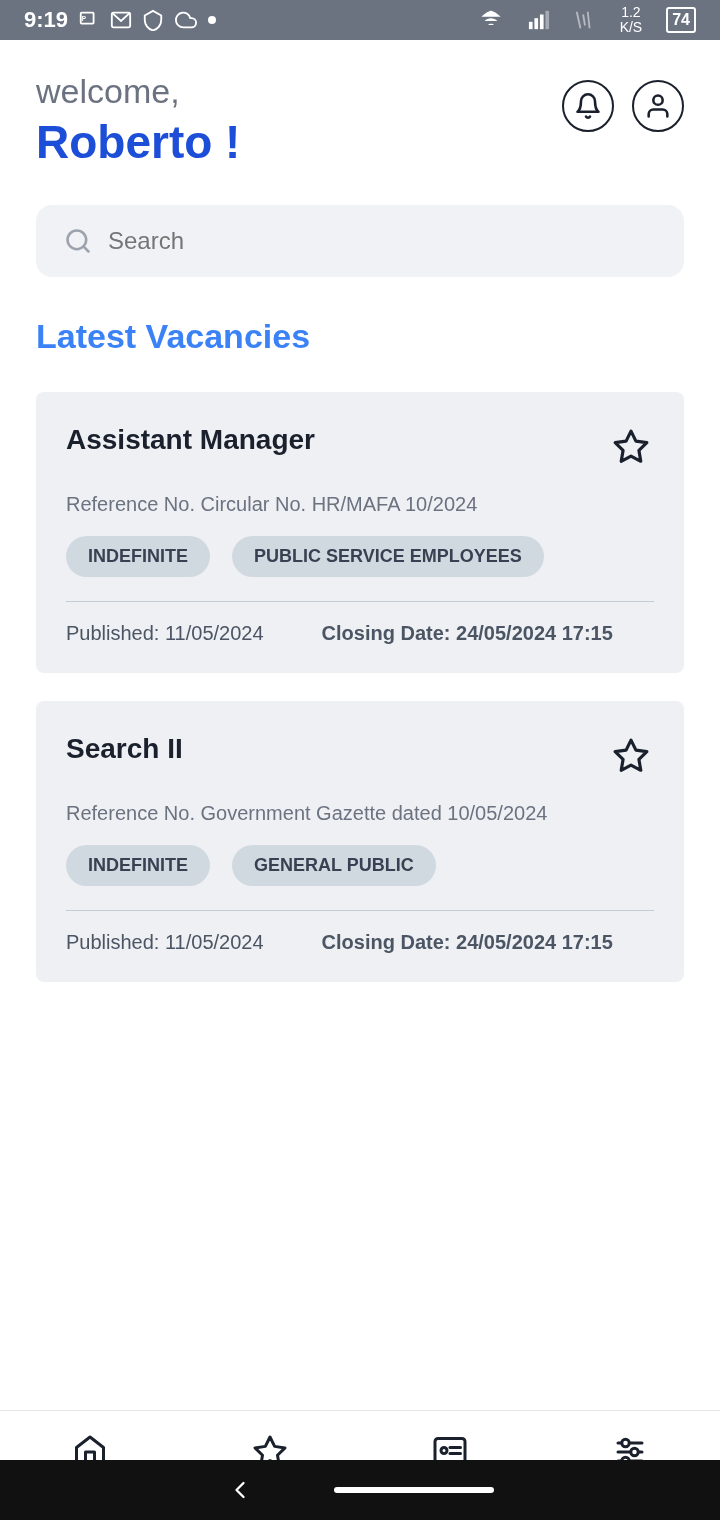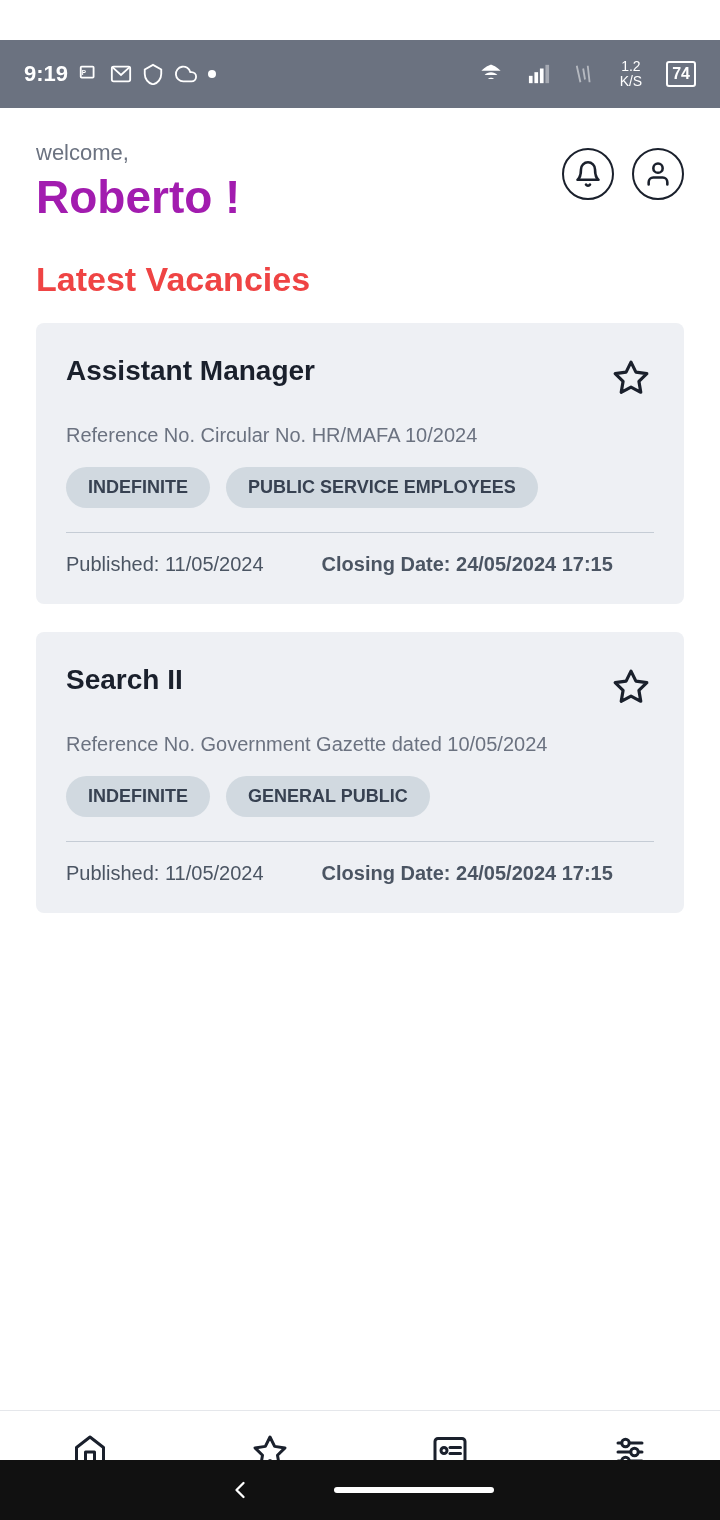--- a/index.html
+++ b/index.html
@@ -9,26 +9,25 @@
       min-height: 1520px;
       background: #ffffff;
       font-family: 'Segoe UI', Arial, sans-serif;
       position: relative;
       overflow-x: hidden;
     }
 
     
     .status-bar {
       background: #6b7280;
-      height: 68px;
+      height: 40px;
       display: flex;
       align-items: center;
       justify-content: space-between;
       padding: 0 24px;
-      margin-top: 40px;
     }
     .status-bar-left {
       display: flex;
       align-items: center;
       gap: 10px;
       color: white;
       font-size: 22px;
       font-weight: 600;
     }
     .status-bar-right {
@@ -50,28 +49,28 @@
       display: flex;
       justify-content: space-between;
       align-items: flex-start;
       margin-bottom: 36px;
     }
     .header-greeting {
       display: flex;
       flex-direction: column;
     }
     .welcome-text {
-      font-size: 22px;
+      font-size: 34px;
       color: #6b7280;
       font-weight: 400;
       margin-bottom: 4px;
     }
     .user-name {
       font-size: 46px;
-      color: #a21caf;
+      color: #1d4ed8;
       font-weight: 700;
     }
     .header-icons {
       display: flex;
       align-items: center;
       gap: 18px;
       padding-top: 8px;
     }
     .header-icon-btn {
       width: 52px;
@@ -110,22 +109,22 @@
       font-size: 24px;
       color: #9ca3af;
       outline: none;
       flex: 1;
     }
 
     
     .section-title {
       font-size: 34px;
       font-weight: 700;
-      color: #ef4444;
-      margin-bottom: 24px;
+      color: #3b82f6;
+      margin-bottom: 36px;
     }
 
     
     .vacancy-card {
       background: #eef0f4;
       border-radius: 8px;
       padding: 32px 30px 28px 30px;
       margin-bottom: 28px;
     }
     .vacancy-header {
@@ -151,21 +150,21 @@
       width: 38px;
       height: 38px;
     }
     .vacancy-ref {
       font-size: 20px;
       color: #6b7280;
       margin-bottom: 20px;
     }
     .vacancy-tags {
       display: flex;
-      gap: 16px;
+      gap: 22px;
       flex-wrap: wrap;
       margin-bottom: 24px;
     }
     .tag {
       background: #d1d9e0;
       border-radius: 30px;
       padding: 10px 22px;
       font-size: 18px;
       font-weight: 600;
       color: #374151;
@@ -307,20 +306,27 @@
       </button>
       <button class="header-icon-btn">
         <svg viewBox="0 0 24 24" fill="none" stroke="#1a202c" stroke-width="2.2" stroke-linecap="round" stroke-linejoin="round">
           <path d="M20 21v-2a4 4 0 0 0-4-4H8a4 4 0 0 0-4 4v2"></path>
           <circle cx="12" cy="7" r="4"></circle>
         </svg>
       </button>
     </div>
   </div>
 
+  <div class="search-container">
+    <svg viewBox="0 0 24 24" fill="none" stroke="#9ca3af" stroke-width="2.2" stroke-linecap="round">
+      <circle cx="11" cy="11" r="8"></circle>
+      <line x1="21" y1="21" x2="16.65" y2="16.65"></line>
+    </svg>
+    <input class="search-input" type="text" placeholder="Search" style="">
+  </div>
 
   <h2 class="section-title">Latest Vacancies</h2>
 
   <div class="vacancy-card">
     <div class="vacancy-header">
       <span class="vacancy-title">Assistant Manager</span>
       <button class="star-btn">
         <svg viewBox="0 0 24 24" fill="none" stroke="#1a202c" stroke-width="2" stroke-linecap="round" stroke-linejoin="round">
           <polygon points="12 2 15.09 8.26 22 9.27 17 14.14 18.18 21.02 12 17.77 5.82 21.02 7 14.14 2 9.27 8.91 8.26 12 2"></polygon>
         </svg>

